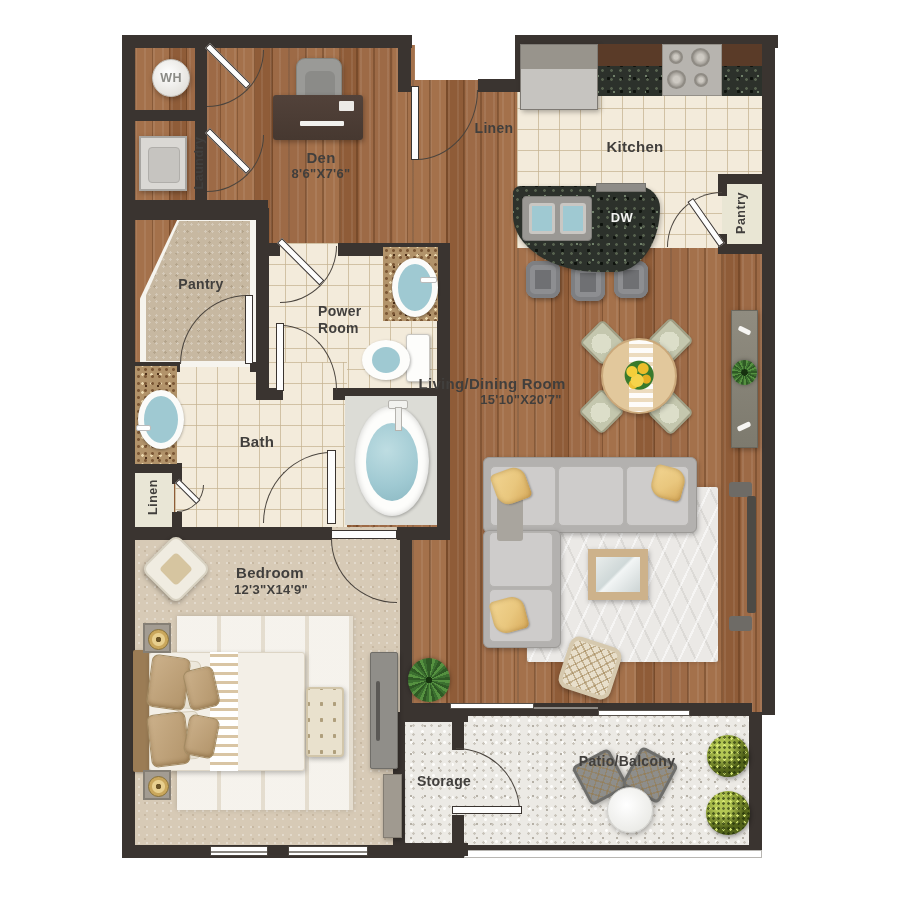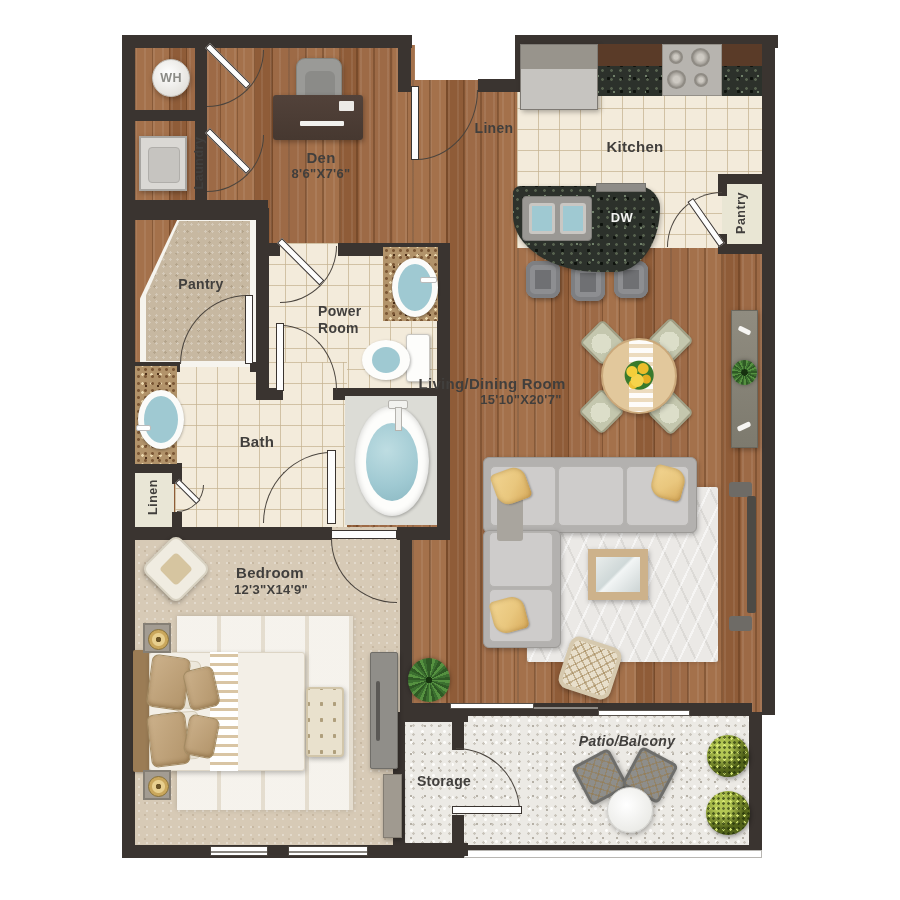--- a/index.html
+++ b/index.html
@@ -314,15 +314,15 @@
   <div class="vlbl" style="left:741px;top:213px;">Pantry</div>
   <div class="lbl f14" style="left:201px;top:284px;">Pantry</div>
   <div class="lbl f14" style="left:347px;top:320px;white-space:normal;width:58px;line-height:1.2;">Power Room</div>
   <div class="lbl f15" style="left:257px;top:441px;">Bath</div>
   <div class="vlbl" style="left:153px;top:497px;">Linen</div>
   <div class="lbl f15" style="left:492px;top:383px;">Living/Dining Room</div>
   <div class="lbl f13" style="left:521px;top:399px;">15'10"X20'7"</div>
   <div class="lbl f15" style="left:270px;top:572px;">Bedroom</div>
   <div class="lbl f13" style="left:271px;top:589px;">12'3"X14'9"</div>
   <div class="lbl f14" style="left:444px;top:781px;">Storage</div>
-  <div class="lbl f14" style="left:627px;top:741px;font-style:italic;">Patio/Balcony</div>
+  <div class="lbl f14" style="left:627px;top:761px;">Patio/Balcony</div>
 
 </div>
 
 </body></html>

